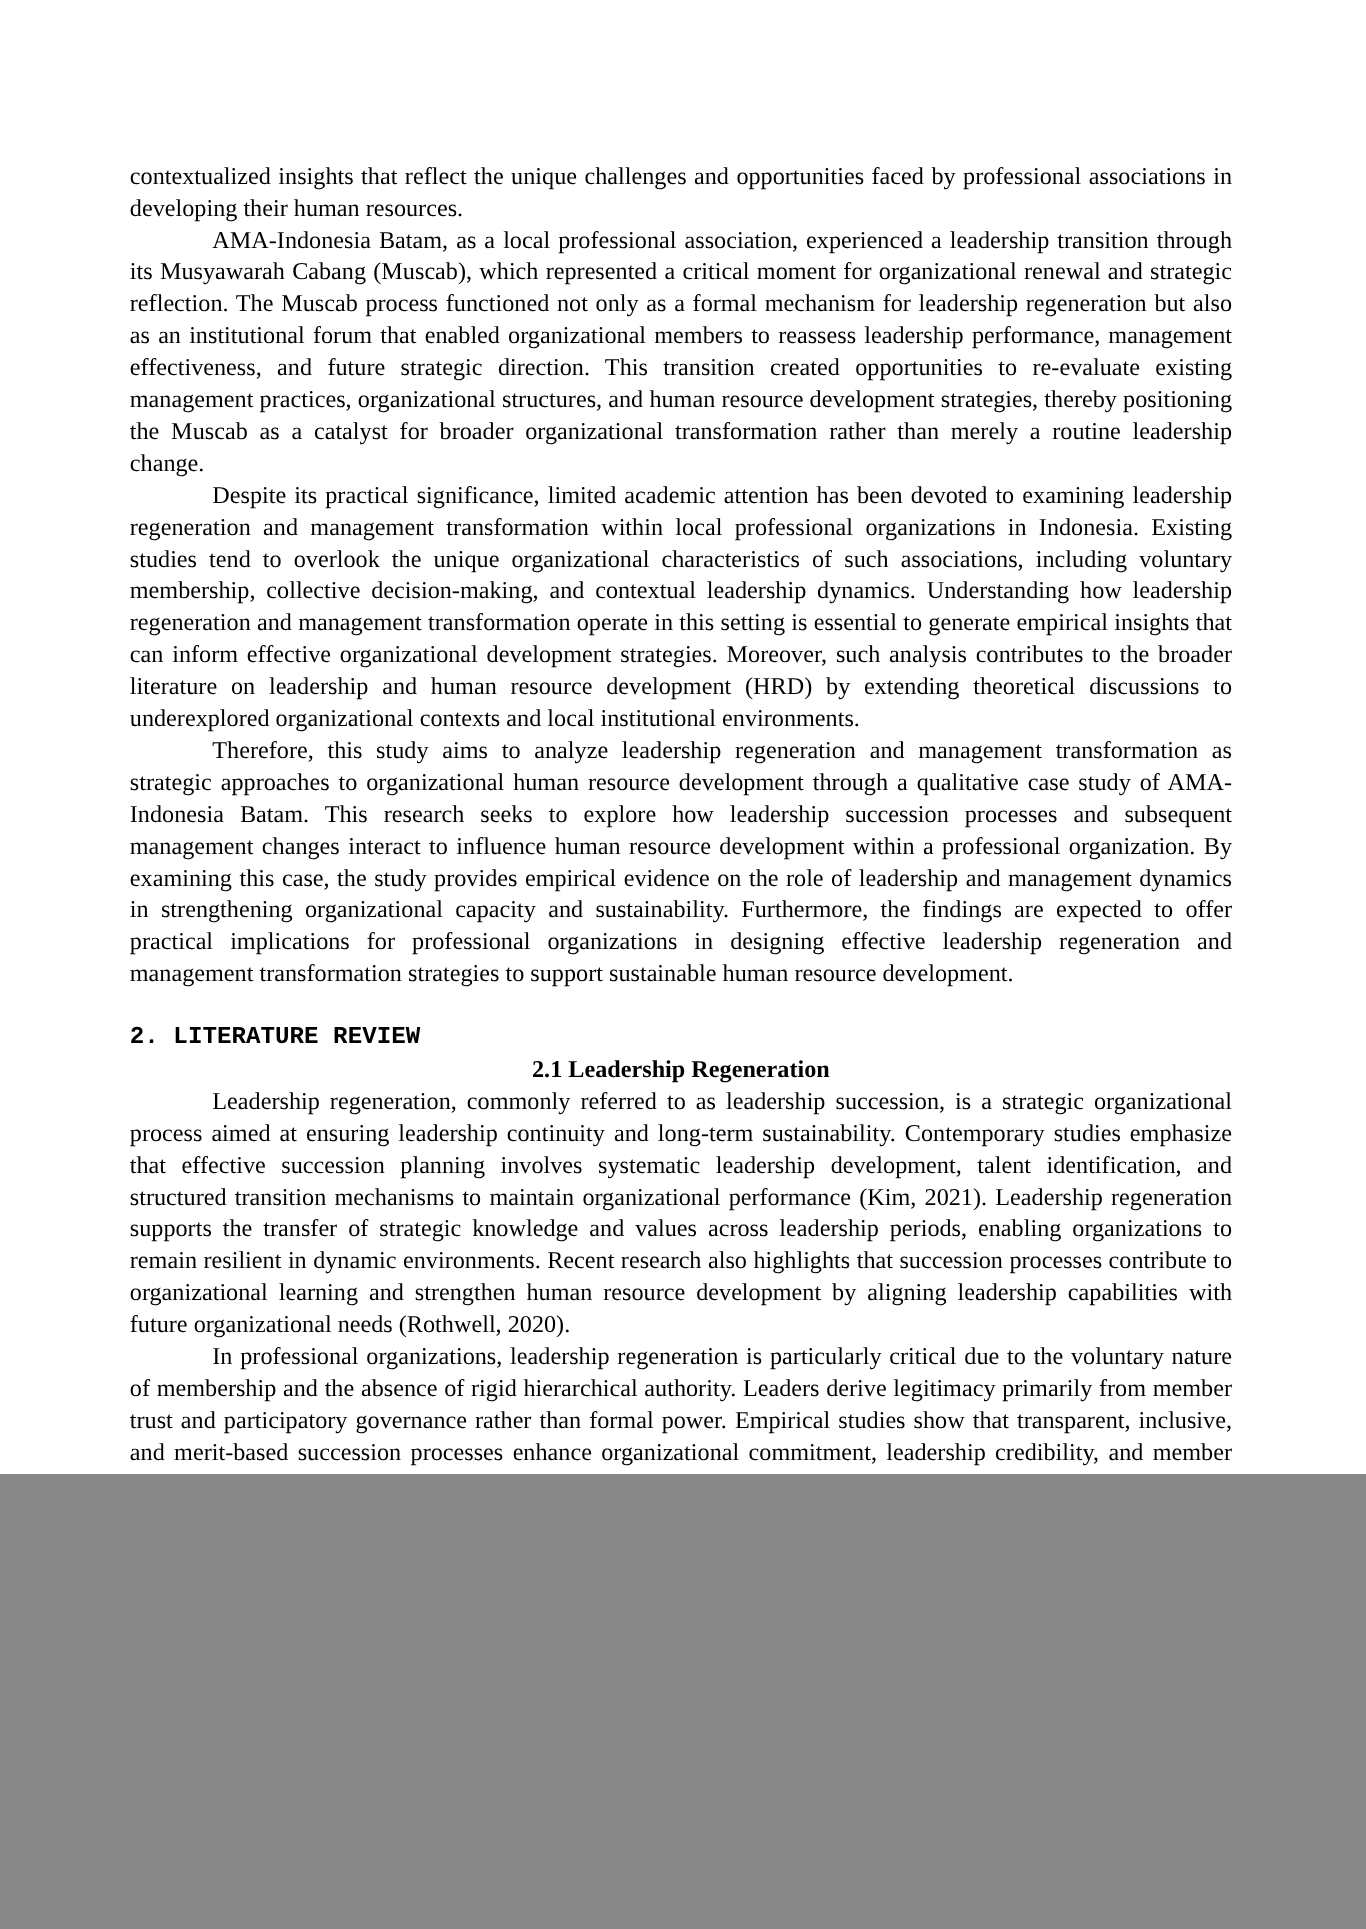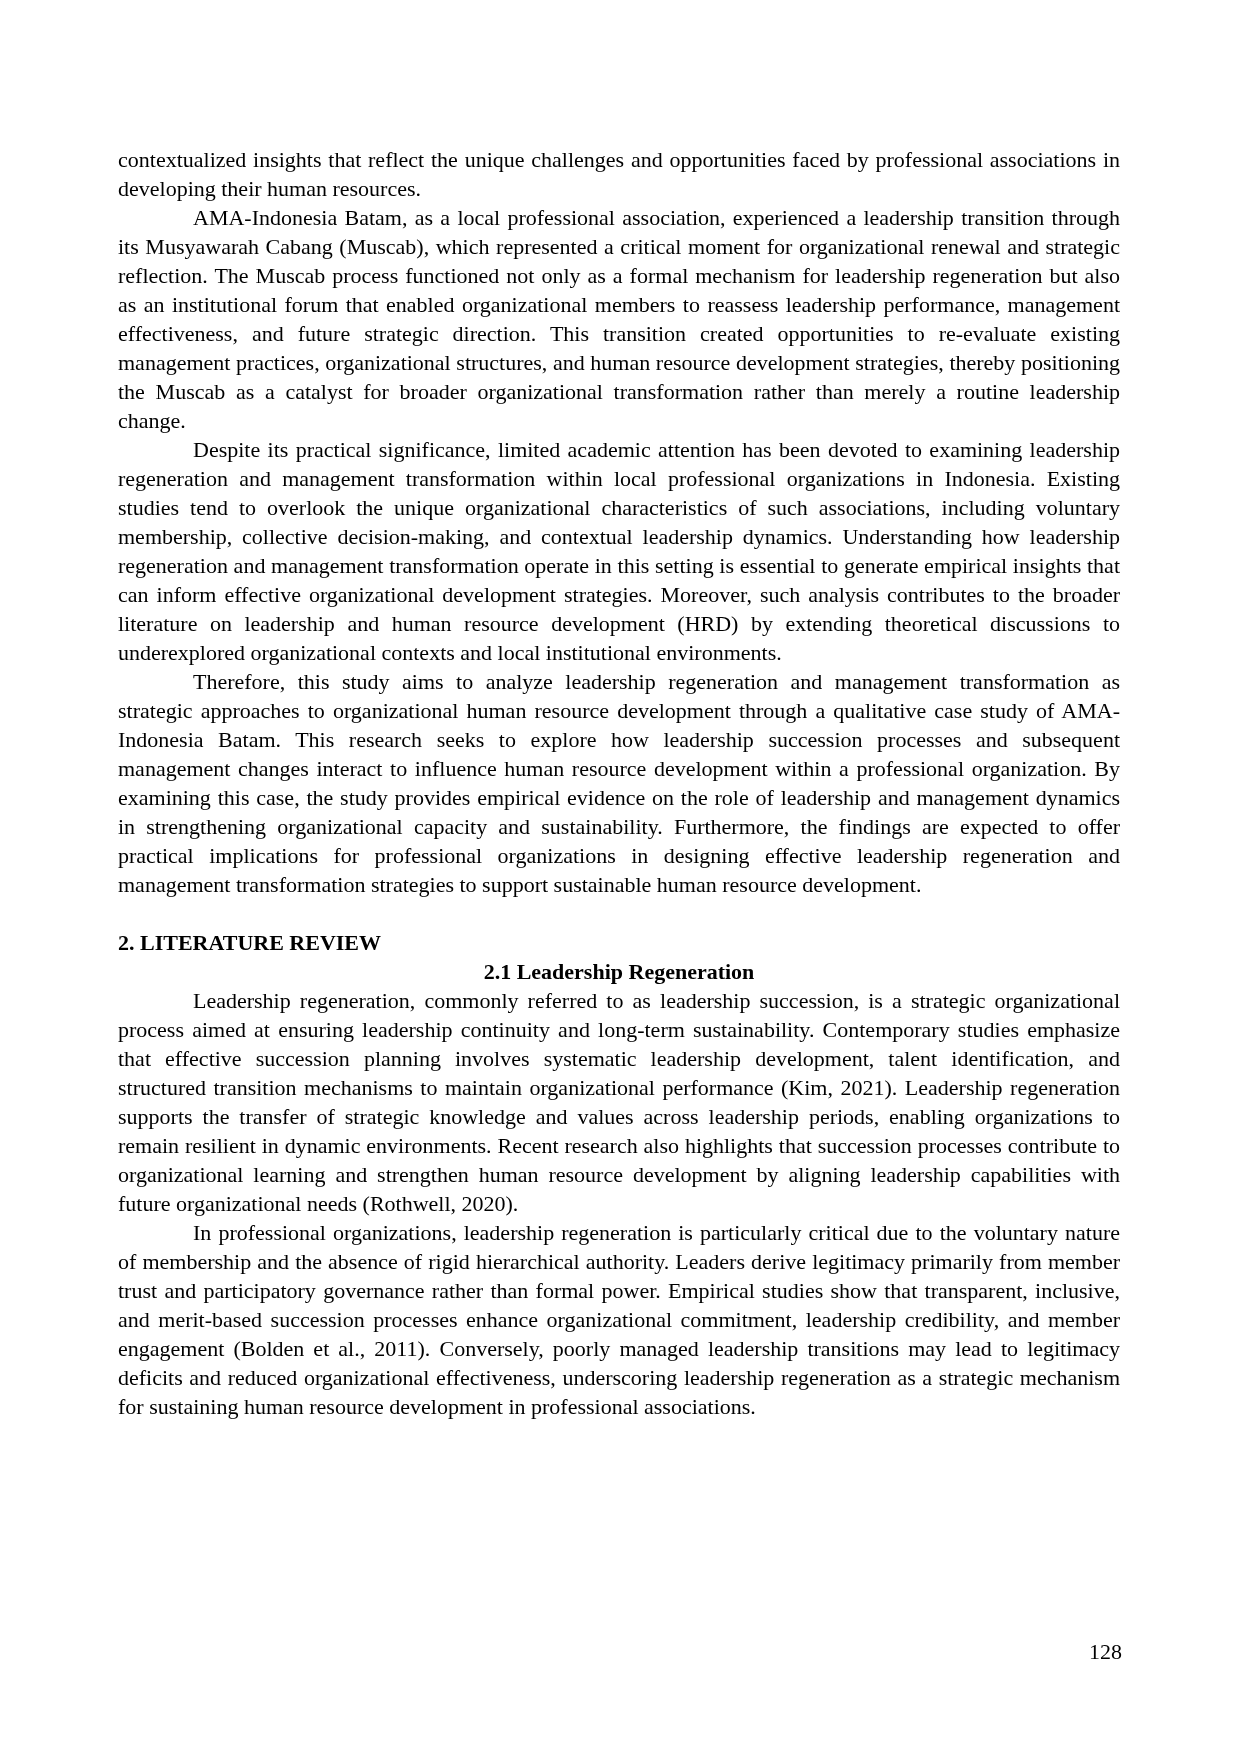--- a/index.html
+++ b/index.html
@@ -3,21 +3,21 @@
 <meta charset="utf-8">
 <style>
   html, body {
     margin: 0;
     padding: 0;
     background: #888;
   }
   .page {
     position: relative;
     width: 1242px;
-    height: 1754px;
+    height: 1340px;
     background: #ffffff;
     font-family: "Liberation Serif", serif;
     color: #000000;
     overflow: hidden;
   }
   .text-block {
     position: absolute;
     left: 118px;
     top: 145px;
     width: 1002px;
@@ -31,20 +31,21 @@
   }
   .text-block p.no-indent {
     text-indent: 0;
   }
   .text-block .section-heading {
     font-size: 22px;
     font-weight: bold;
     line-height: 29px;
     margin: 29px 0 0 0;
     text-align: left;
+    font-family: Liberation Mono, monospace;
   }
   .text-block .subsection-heading {
     font-size: 22px;
     font-weight: bold;
     line-height: 29px;
     margin: 0;
     text-align: center;
   }
   .page-number {
     position: absolute;

